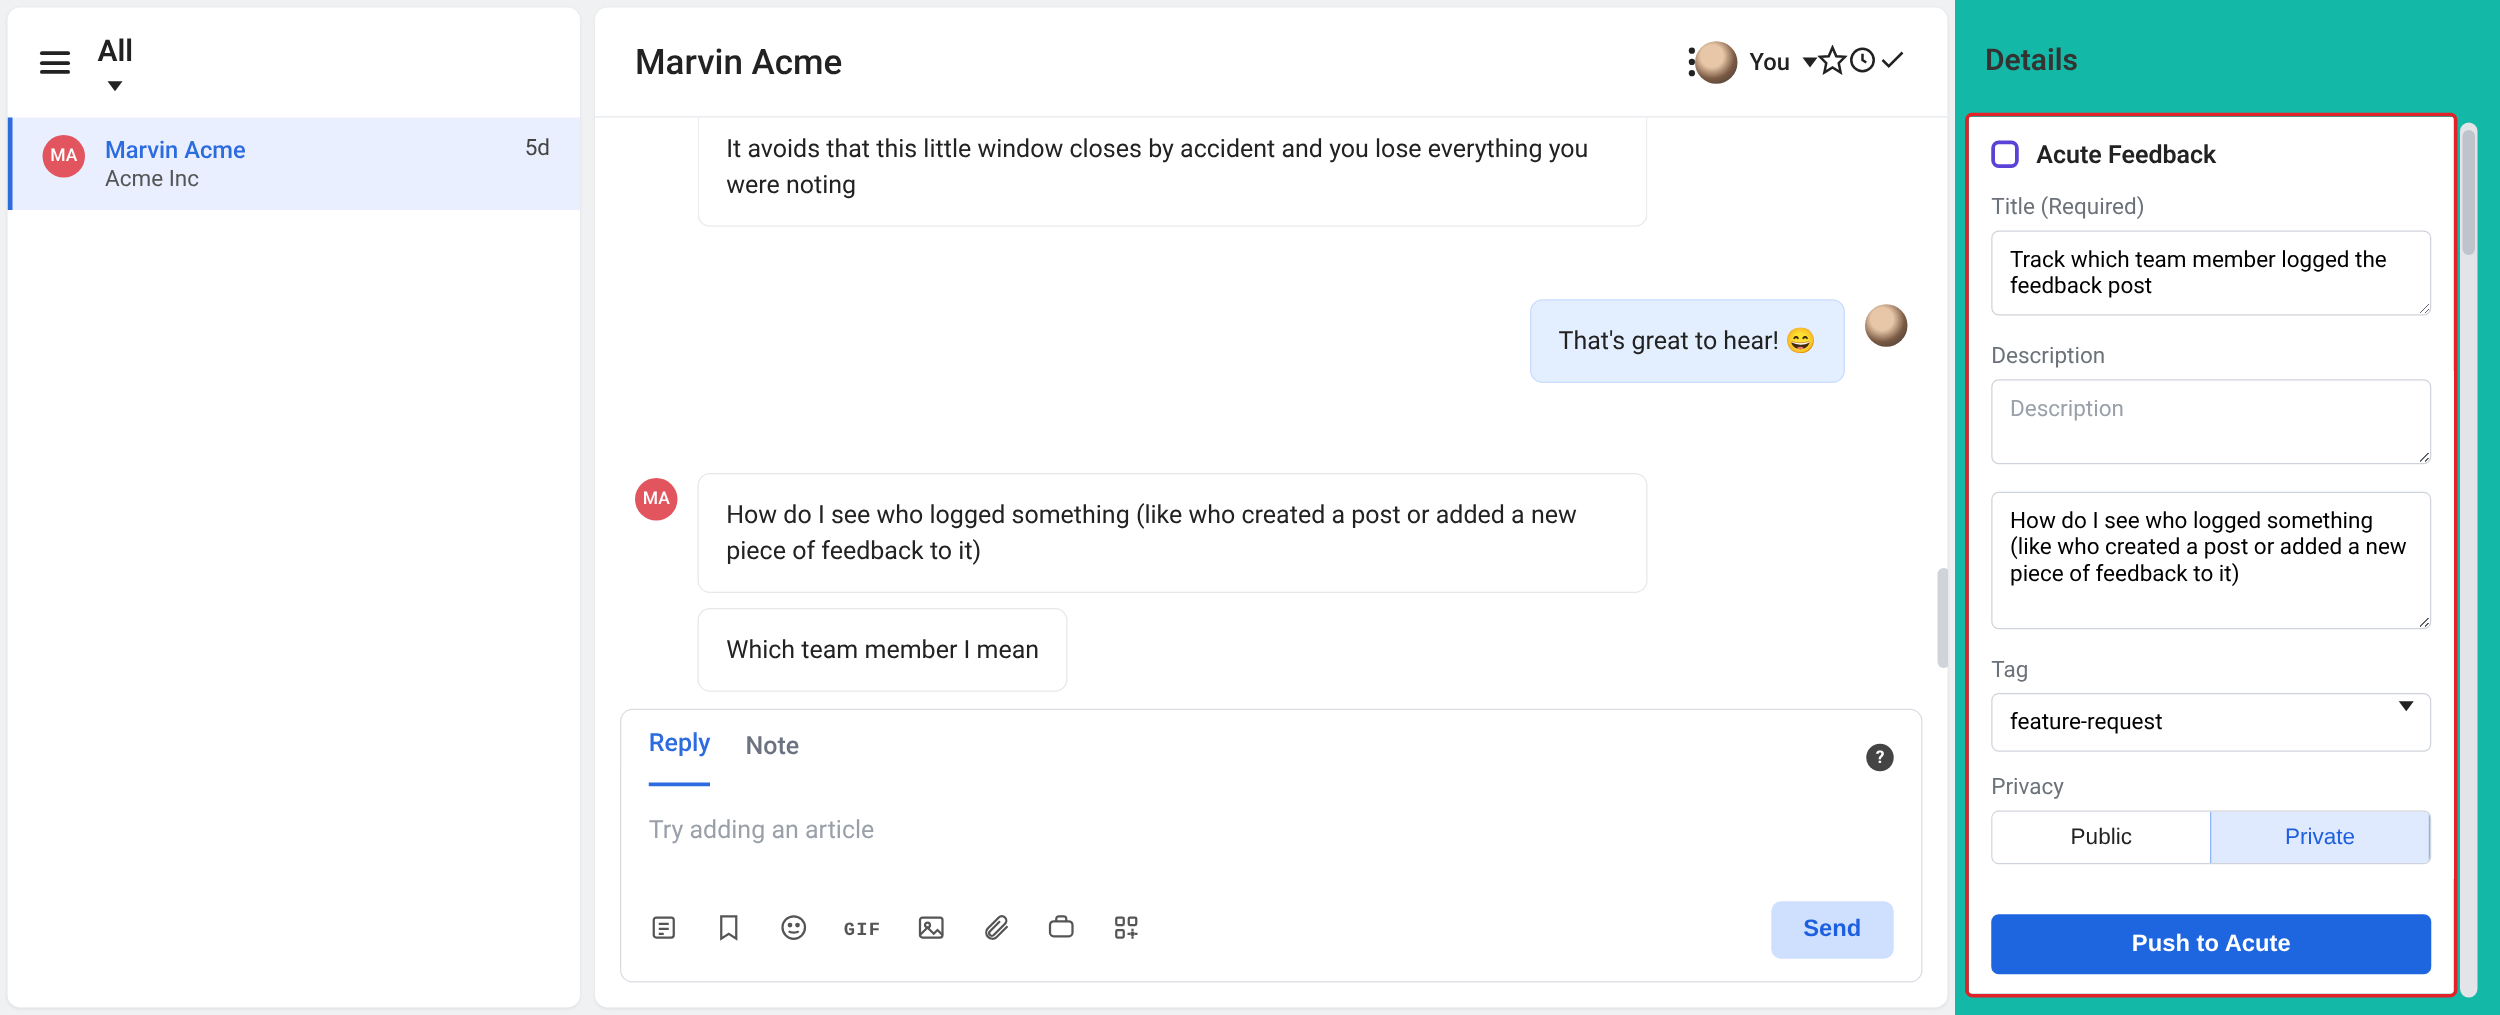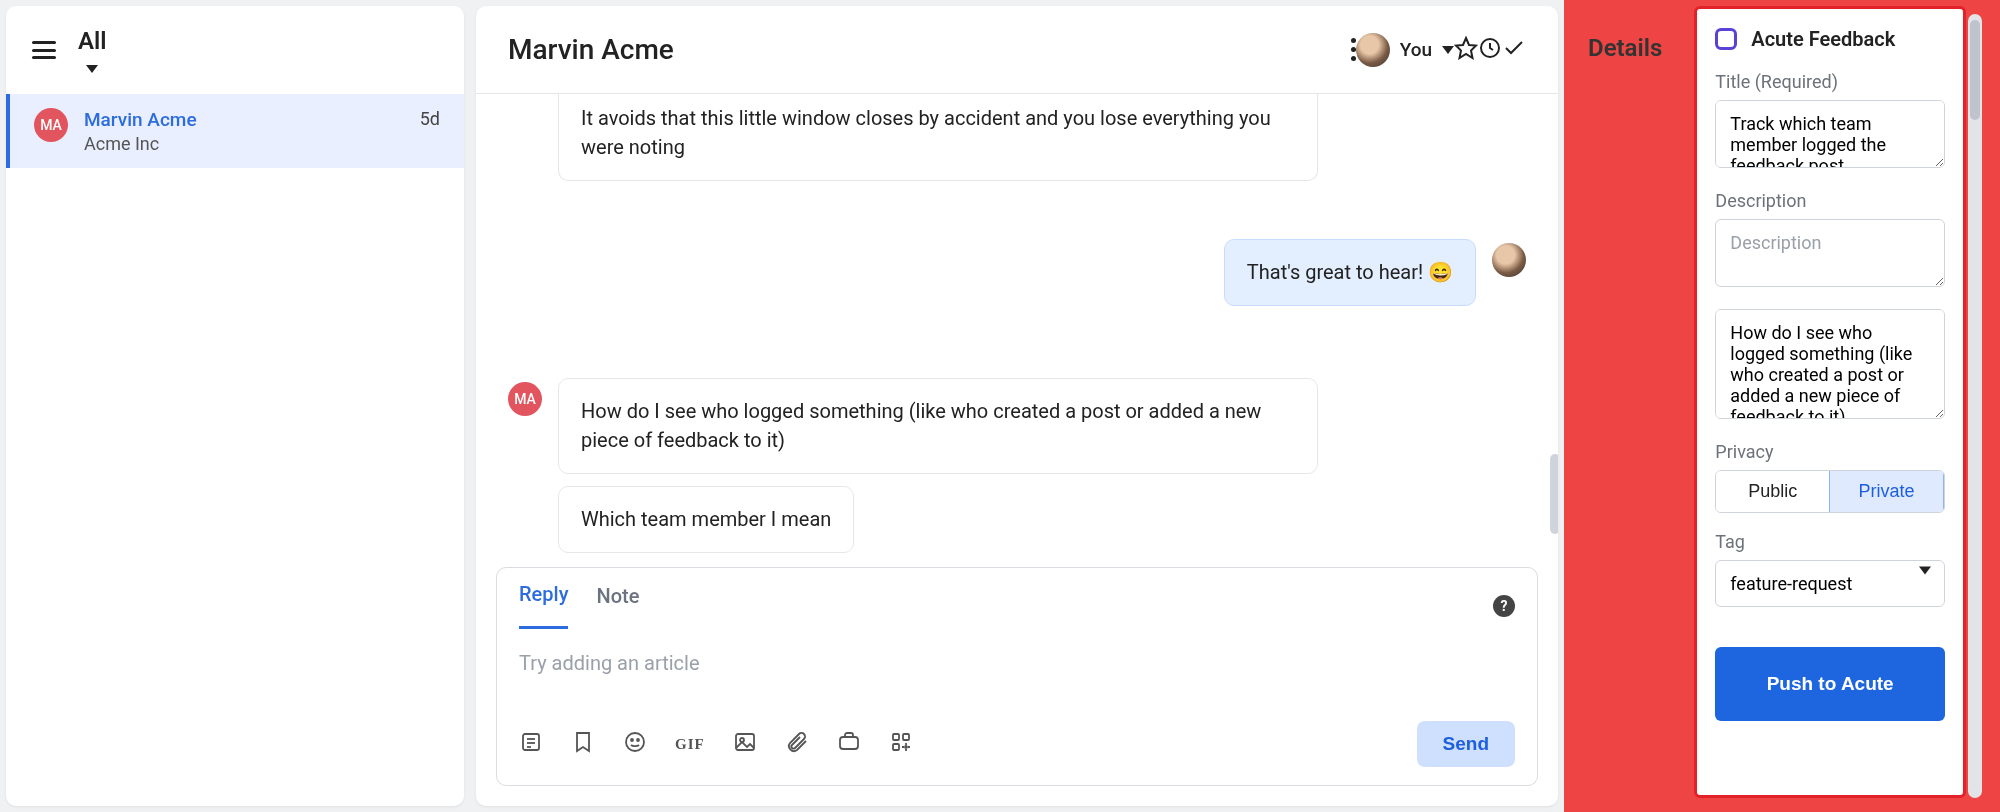--- a/index.html
+++ b/index.html
@@ -114,35 +114,35 @@
     .composer-tab.active { color: #2d6cdf; border-bottom: 3px solid #2d6cdf; }
     .composer-help { margin-left: auto; width: 22px; height: 22px; border-radius: 50%; background: #444; color: #fff; font-size: 14px; display:flex; align-items:center; justify-content:center; cursor:pointer; font-weight:700; }
     .composer-input {
       padding: 22px; font-size: 20px; color: #9aa0a9; min-height: 80px;
     }
     .composer-toolbar {
       display: flex; align-items: center; gap: 28px; padding: 12px 22px 18px 22px;
     }
     .tb-icon { color: #555; cursor: pointer; }
     svg.tb { width: 24px; height: 24px; stroke: #555; stroke-width: 1.8; fill: none; }
-    .gif-label { font-family: Liberation Serif, serif; font-size: 15px; letter-spacing: 1px; color:#555; cursor:pointer; font-weight:600; }
+    .gif-label { font-family: Liberation Mono, monospace; font-size: 15px; letter-spacing: 1px; color:#555; cursor:pointer; font-weight:600; }
     .send-btn {
       margin-left: auto; background: #cfe0ff; color: #1e5fe0; padding: 12px 26px;
       font-size: 19px; font-weight: 600; border: none; border-radius: 8px; cursor: pointer;
     }
     .thumb-scroll {
       position: absolute; right: -2px; top: 360px; width: 10px; height: 80px; background: #cfd3da; border-radius: 5px;
     }
 
     
     .right {
       width: 436px; flex-shrink: 0;
-      background: #ef4444;
+      background: #14b8a6;
       padding: 6px 14px 6px 0;
-      display: flex; 
+      display: flex; flex-direction: column;
     }
     .right-header {
       height: 84px; display: flex; align-items: center; padding: 0 24px;
     }
     .right-title { font-size: 24px; font-weight: 600; color: #333; }
     .acute-card {
       border: 3px solid #e22128; border-radius: 6px;
       background: #fff; margin: 0 2px 8px 8px;
       padding: 18px 18px 20px 18px; flex: 1; overflow-y:auto;
     }
@@ -163,21 +163,21 @@
     .select-wrap { position: relative; }
     .select-caret { position: absolute; right: 14px; top: 50%; transform: translateY(-50%); pointer-events:none; }
     .seg { display: flex; border: 1px solid #cfd3da; border-radius: 6px; overflow: hidden; }
     .seg button {
       flex: 1; background: #fff; border: none; padding: 10px 0; font-size: 18px; cursor: pointer;
       color: #222;
     }
     .seg button.active { background: #dfeaff; color: #1e5fe0; border-left: 1px solid #8fb3f3; border-right: 1px solid #8fb3f3; }
     .push-btn {
       width: 100%; background: #1e66e0; color: #fff; border: none; border-radius: 6px;
-      padding: 26px 0; font-size: 19px; font-weight: 600; cursor: pointer; margin-top: 22px;
+      padding: 13px 0; font-size: 19px; font-weight: 600; cursor: pointer; margin-top: 22px;
     }
     .outer-scroll {
       width: 14px; background: #e2e4e8; border-radius: 7px; margin: 8px 4px 8px 0;
       position: relative;
     }
     .outer-thumb {
       position: absolute; left: 2px; right: 2px; top: 6px; height: 100px; background: #bfc4cc; border-radius: 5px;
     }
     .right-flex { display:flex; flex:1; overflow:hidden; }
   </style>
@@ -335,37 +335,37 @@
         <div class="form-group">
           <div class="form-label">Description</div>
           <textarea class="text-input" rows="2" placeholder="Description" style=""></textarea>
         </div>
 
         <div class="form-group">
           <textarea class="text-input" rows="4" style="">How do I see who logged something (like who created a post or added a new piece of feedback to it)</textarea>
         </div>
 
         <div class="form-group">
-          <div class="form-label">Privacy</div>
-          <div class="seg">
-            <button>Public</button>
-            <button class="active">Private</button>
-          </div>
-        </div>
-
-        <div class="form-group">
           <div class="form-label">Tag</div>
           <div class="select-wrap">
             <select class="select-input">
               <option>feature-request</option>
             </select>
             <span class="select-caret"><span class="caret-down"></span></span>
           </div>
         </div>
 
+        <div class="form-group">
+          <div class="form-label">Privacy</div>
+          <div class="seg">
+            <button>Public</button>
+            <button class="active">Private</button>
+          </div>
+        </div>
+
         <button class="push-btn">Push to Acute</button>
       </div>
       <div class="outer-scroll">
         <div class="outer-thumb"></div>
       </div>
     </div>
   </div>
 </div>
 
 </body></html>

